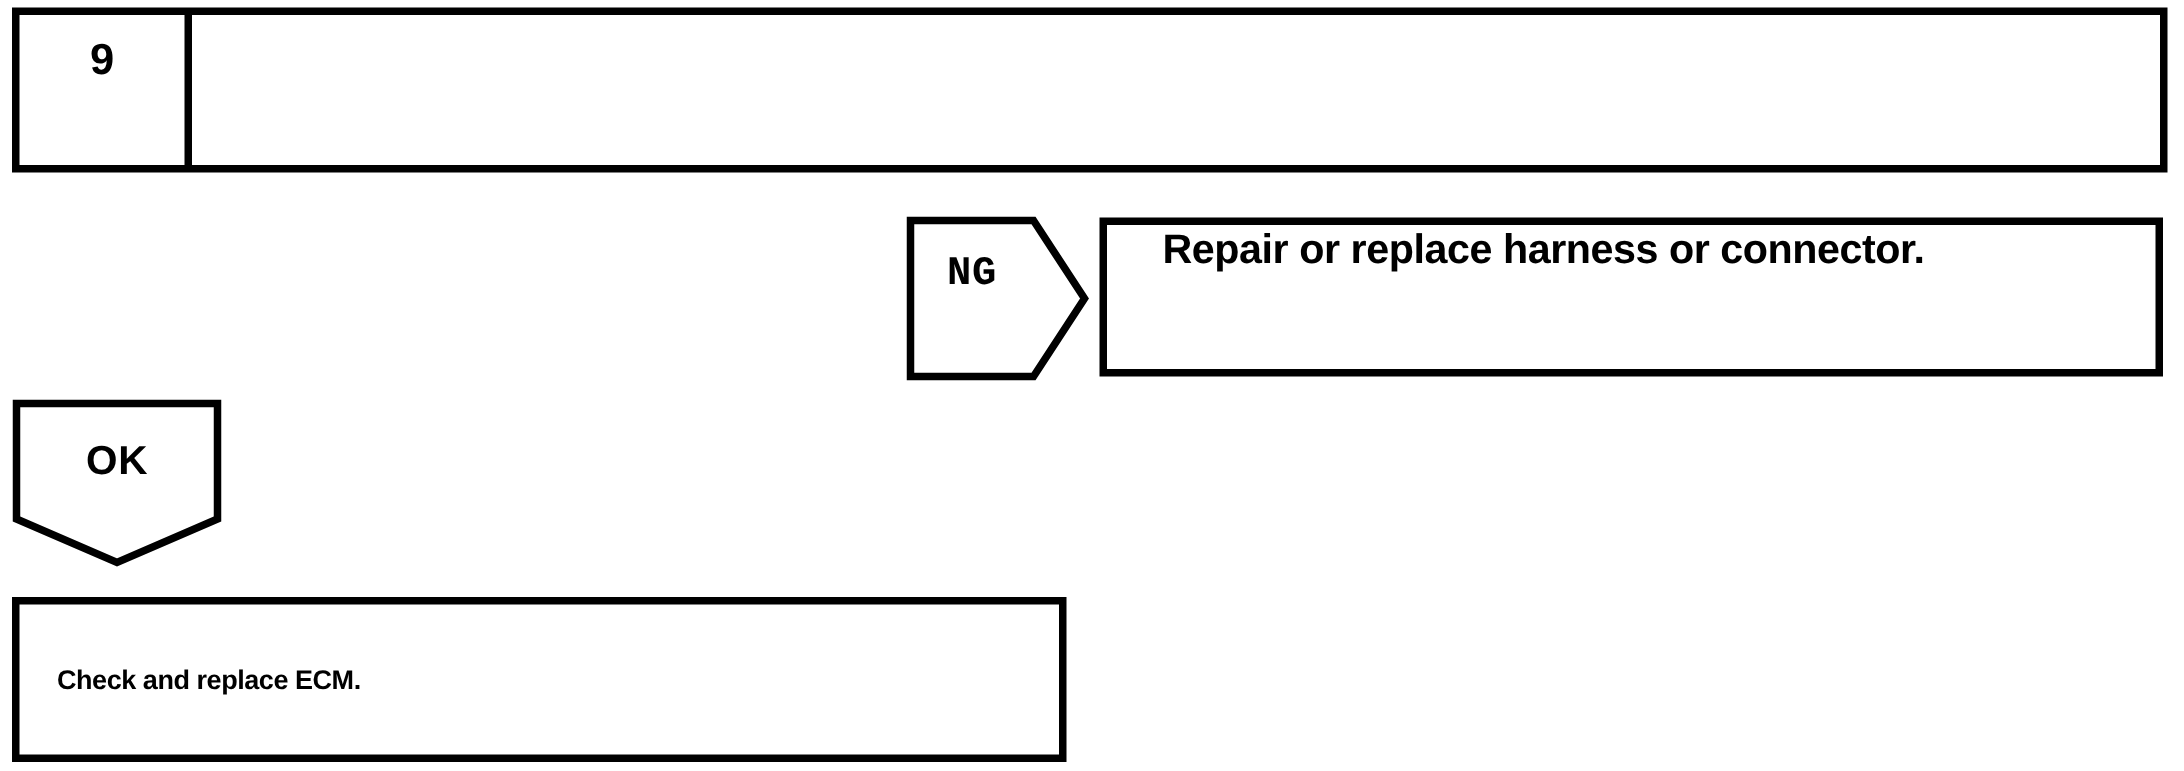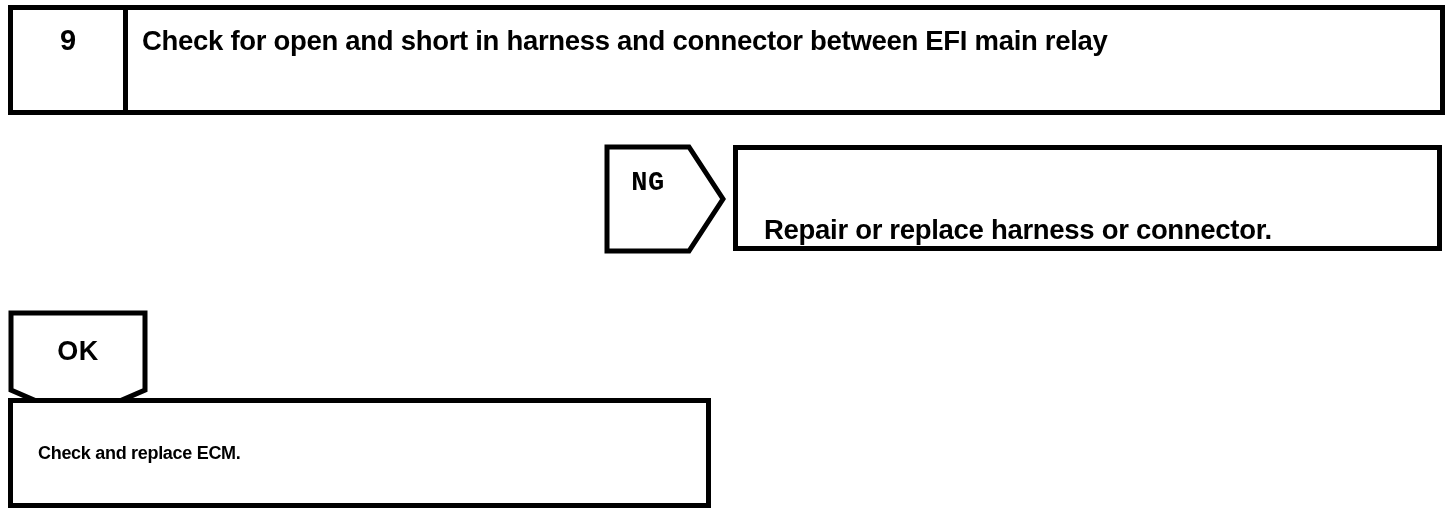--- a/index.html
+++ b/index.html
@@ -51,22 +51,22 @@
     display: block;
     white-space: nowrap;
   }
   
   .ng-action-box {
     left: 733px;
     top: 145px;
     width: 709px;
     height: 106px;
     display: flex;
-    align-items: flex-end;
-    padding-left: 26px;
+    align-items: flex-start;
+    padding-left: 37px;
     font-size: 27.5px;
     letter-spacing: -0.3px;
   }
   
   .ok-action-box {
     left: 8px;
     top: 398px;
     width: 703px;
     height: 110px;
     display: flex;
@@ -104,38 +104,36 @@
     top: 0;
     width: 88px;
     height: 78px;
     font-family: Liberation Mono, monospace;
   }
   .ok-tag {
     left: 8px;
     top: 266px;
     width: 140px;
     height: 112px;
-    margin-top: 44px;
   }
   .ok-tag .tag-label {
     left: 0;
     top: 0;
     width: 140px;
     height: 82px;
   }
 </style>
 </head>
 <body>
 
 <div class="page">
 
   <div class="box step-box">
     <div class="step-num-cell">9</div>
     <div class="step-text">
-      <span class="line">Check for open and short in harness and connector between EFI main relay</span>
     </div>
   </div>
 
   <div class="tag ng-tag">
     <svg width="122" height="110" viewBox="0 0 122 110">
       <polygon points="3,3 85,3 119,55 85,107 3,107" fill="#ffffff" stroke="#000000" stroke-width="5" stroke-linejoin="miter"></polygon>
     </svg>
     <div class="tag-label">NG</div>
   </div>
 

